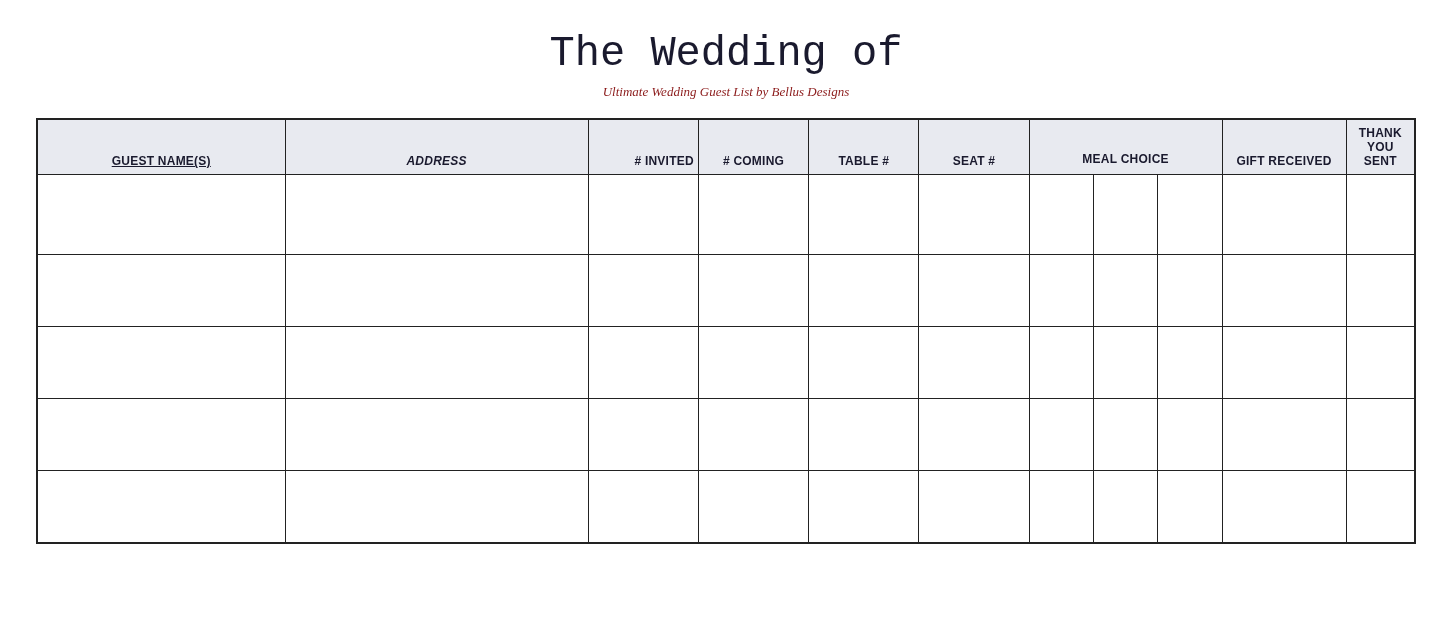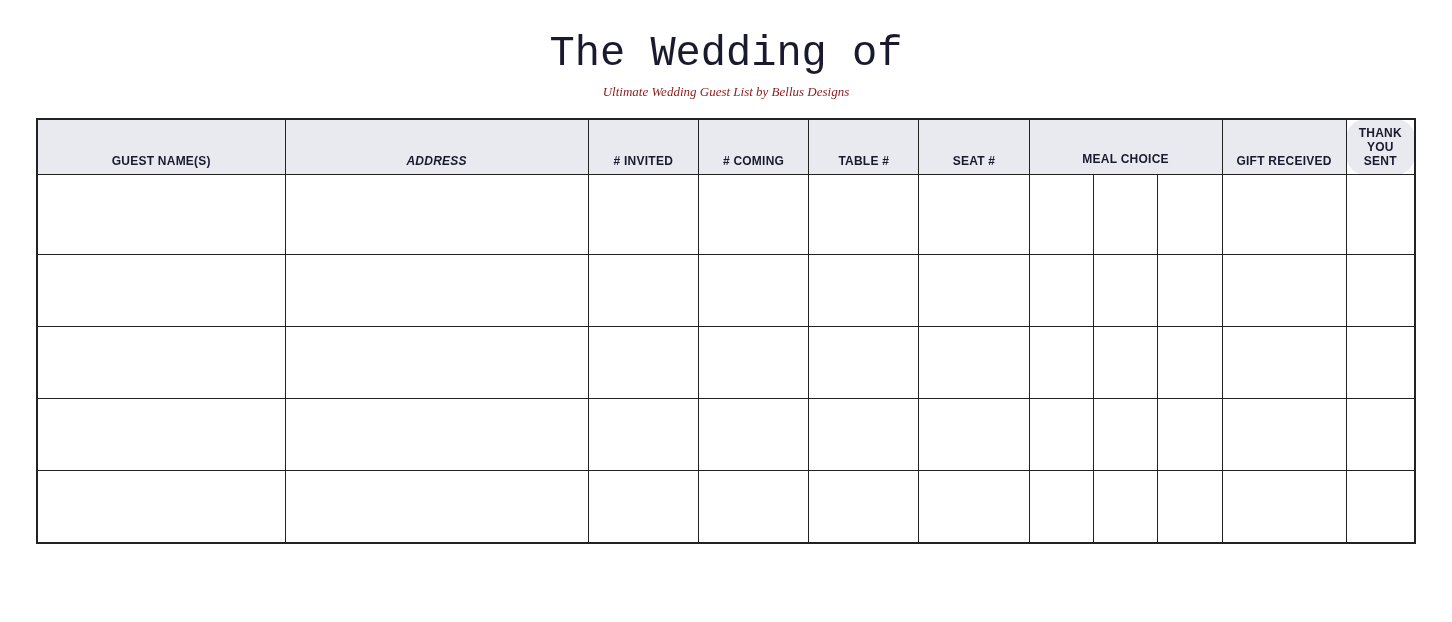--- a/index.html
+++ b/index.html
@@ -61,28 +61,28 @@
       text-transform: uppercase;
     }
 
     table tbody tr td {
       border: 1px solid #222;
       height: 72px;
       background: #ffffff;
     }
 
     
-    .col-name    { width: 18%; }
+    .col-name    { width: 18%; text-decoration: underline; }
     .col-address { width: 22%; font-style: italic; }
-    .col-invited { width: 8%; }
+    .col-invited { width: 8%; text-align: right; }
     .col-coming  { width: 8%; }
     .col-table   { width: 8%; }
     .col-seat    { width: 8%; }
     .col-gift    { width: 9%; text-align: center; }
-    .col-thank   { width: 5%; border-radius: 20px; }
+    .col-thank   { width: 5%; }
 
     
     .col-meal-inner {
       width: 14%;
       padding: 8px;
     }
 
     .meal-cell-inner {
       display: flex;
       height: 100%;

